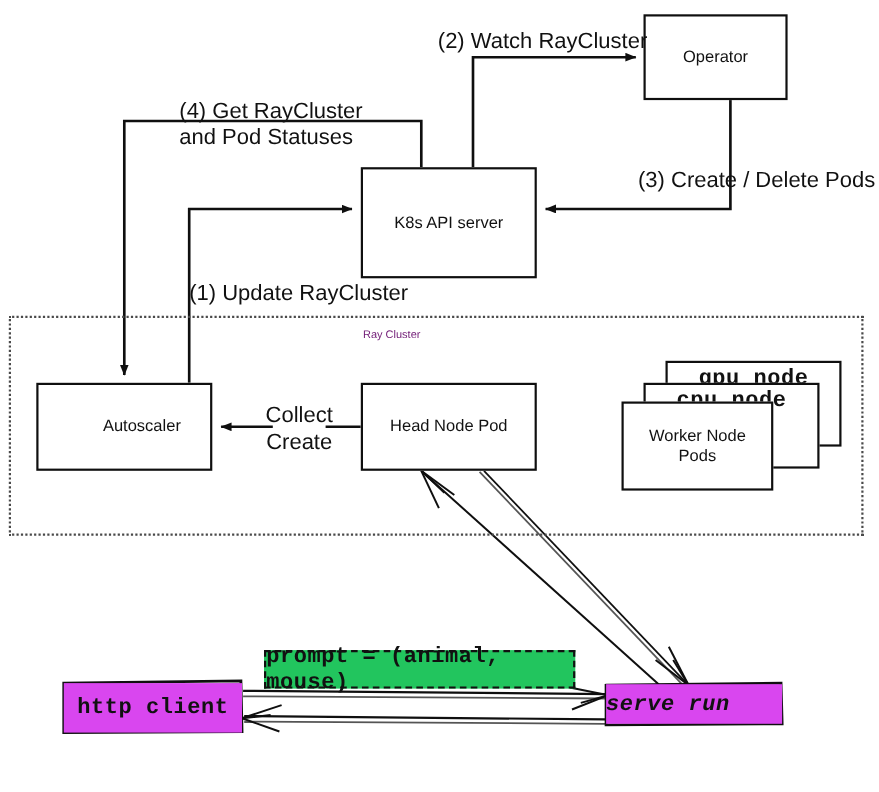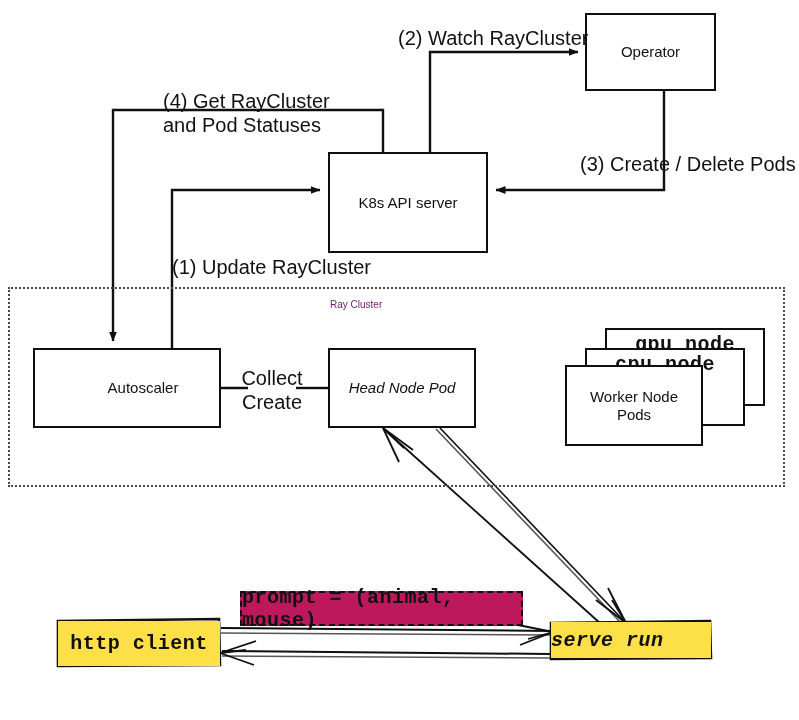--- a/index.html
+++ b/index.html
@@ -17,22 +17,22 @@
   .lbl{position:absolute;font-family:"Liberation Sans", sans-serif;font-size:20px;
        color:#111111;line-height:1.2;white-space:pre;background:transparent;}
   .lbl-c{text-align:center;}
   .cluster{position:absolute;box-sizing:border-box;
            border:2px dotted #4a4a4a;background:transparent;}
   .cluster-title{position:absolute;font-family:"Liberation Sans", sans-serif;
                  font-size:10px;color:#701a75;}
   .stackbox{position:absolute;box-sizing:border-box;background:#ffffff;
             border:2px solid #0f0f0f;}
   .stack-lab{position:absolute;width:100%;text-align:center;top:3px;}
-  .sketch{position:absolute;box-sizing:border-box;background:#fde047;}
-  .dashbox{position:absolute;box-sizing:border-box;background:#be185d;
+  .sketch{position:absolute;box-sizing:border-box;background:#d946ef;}
+  .dashbox{position:absolute;box-sizing:border-box;background:#22c55e;
            border:2px dashed #111111;display:flex;align-items:center;
            justify-content:center;}
 </style>
 </head>
 <body>
 
 <div id="canvas">
 
   <svg class="svg-layer" viewBox="0 0 799 720" xmlns="http://www.w3.org/2000/svg">
     <defs>
@@ -108,25 +108,25 @@
   <div class="cluster-title" style="left:330px;top:299px;width:140px;">Ray Cluster</div>
 
   <div class="node sans" style="left:585px;top:13px;width:131px;height:78px;">
     <span>Operator</span>
   </div>
 
   <div class="node sans" style="left:328px;top:152px;width:160px;height:101px;">
     <span>K8s API server</span>
   </div>
 
-  <div class="node sans" style="left:33px;top:348px;width:188px;height:80px;padding-left:32px;">
+  <div class="node sans" style="left:33px;top:348px;width:160px;height:80px;padding-left:32px;">
     <span>Autoscaler</span>
   </div>
 
-  <div class="node sans" style="left:328px;top:348px;width:148px;height:80px;font-style:italic;">
+  <div class="node sans" style="left:328px;top:348px;width:160px;height:80px;">
     <span>Head Node Pod</span>
   </div>
 
   <div class="stackbox" style="left:605px;top:328px;width:160px;height:78px;">
     <div class="stack-lab mono">gpu node</div>
   </div>
   <div class="stackbox" style="left:585px;top:348px;width:160px;height:78px;">
     <div class="stack-lab mono">cpu node</div>
   </div>
   <div class="node sans" style="left:565px;top:365px;width:138px;height:81px;white-space:pre-line;">

